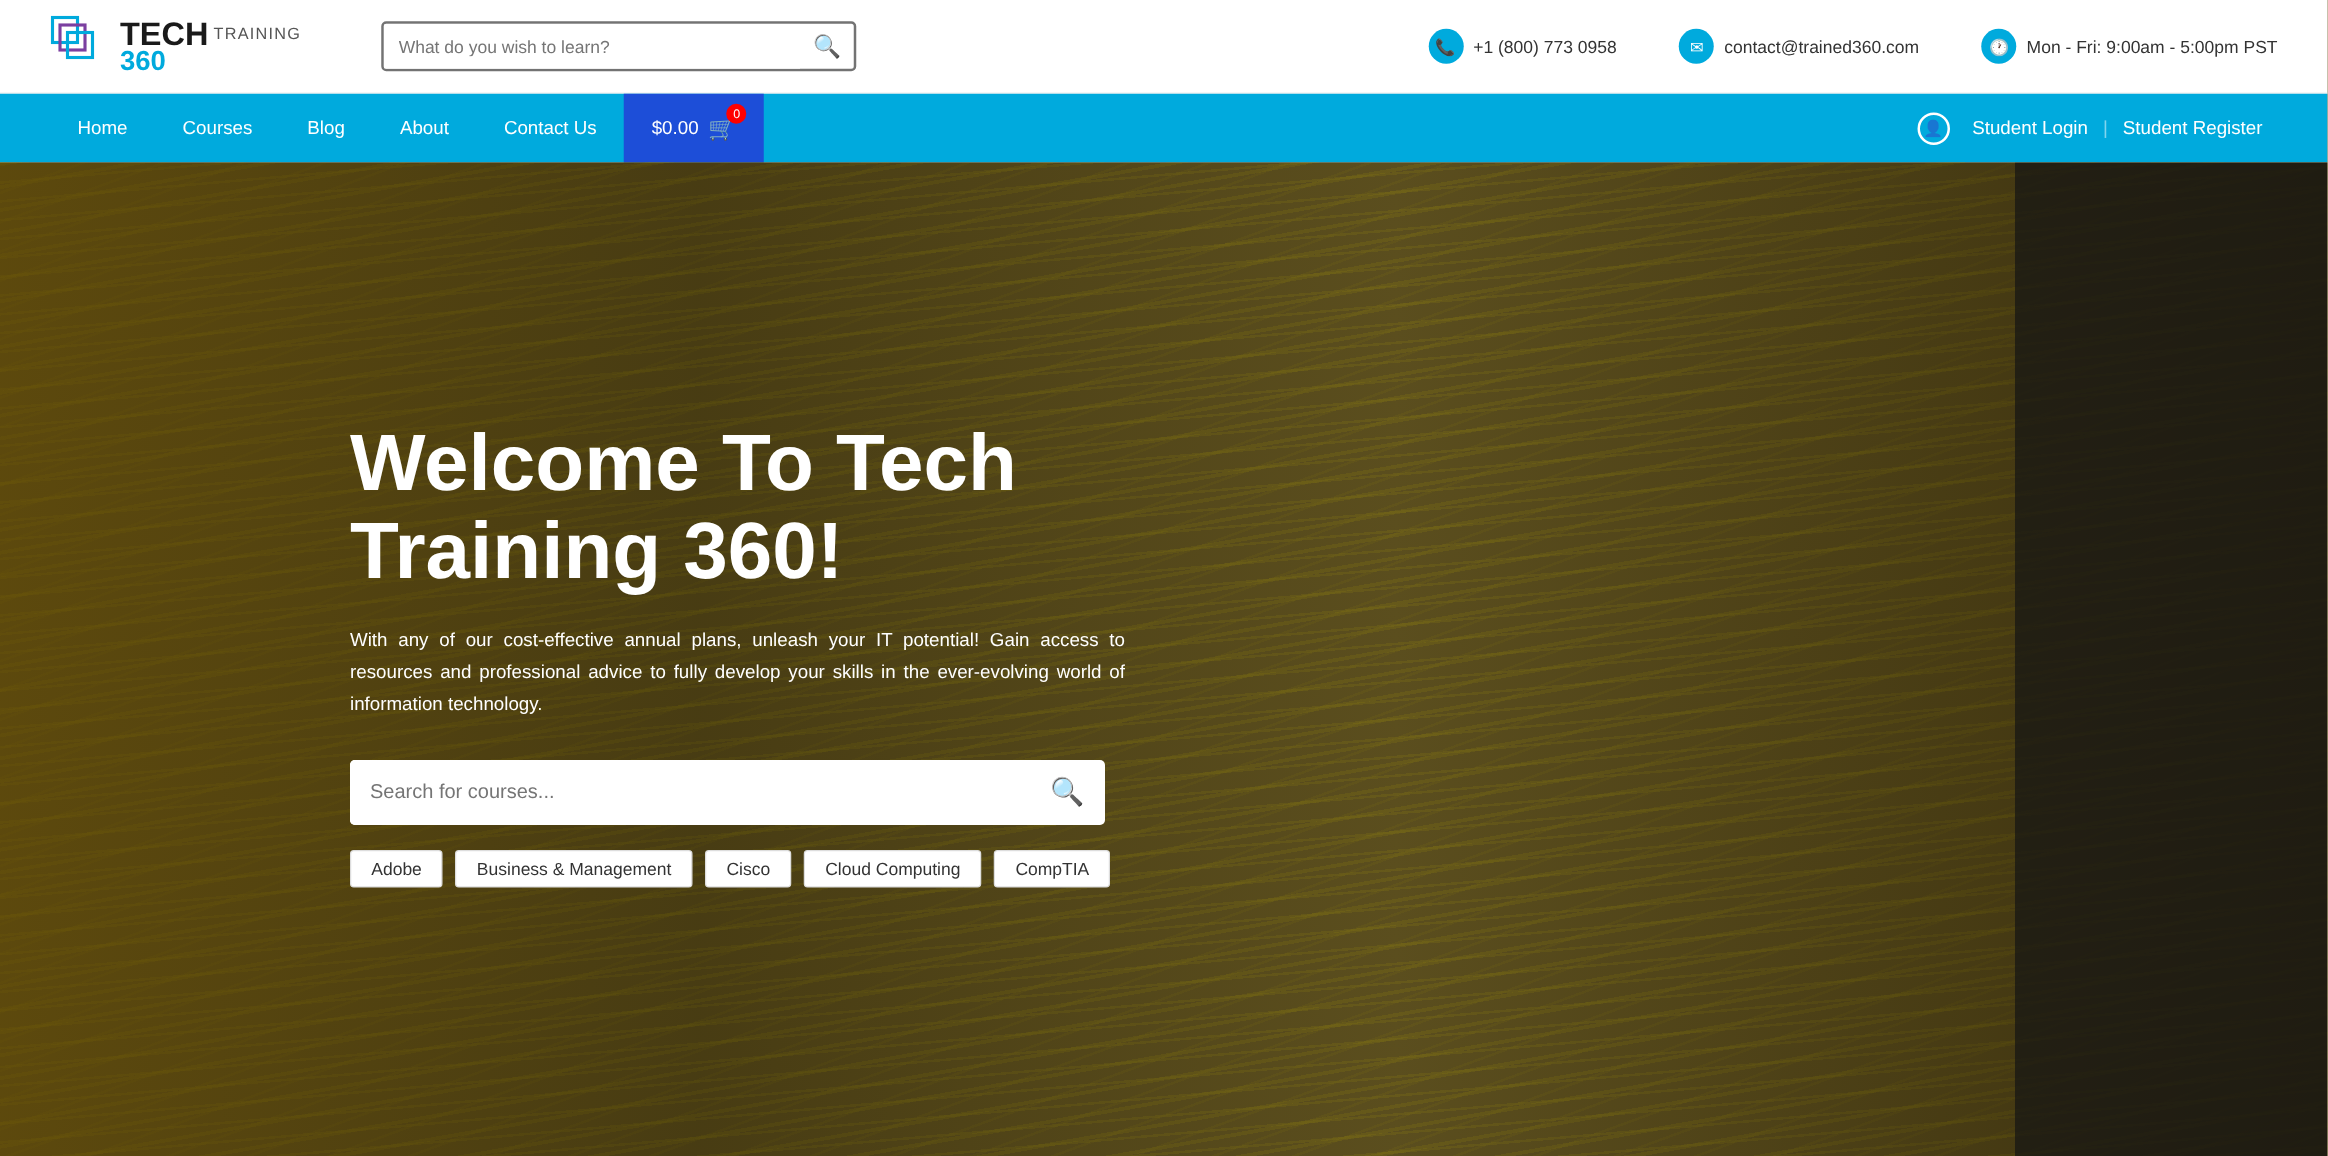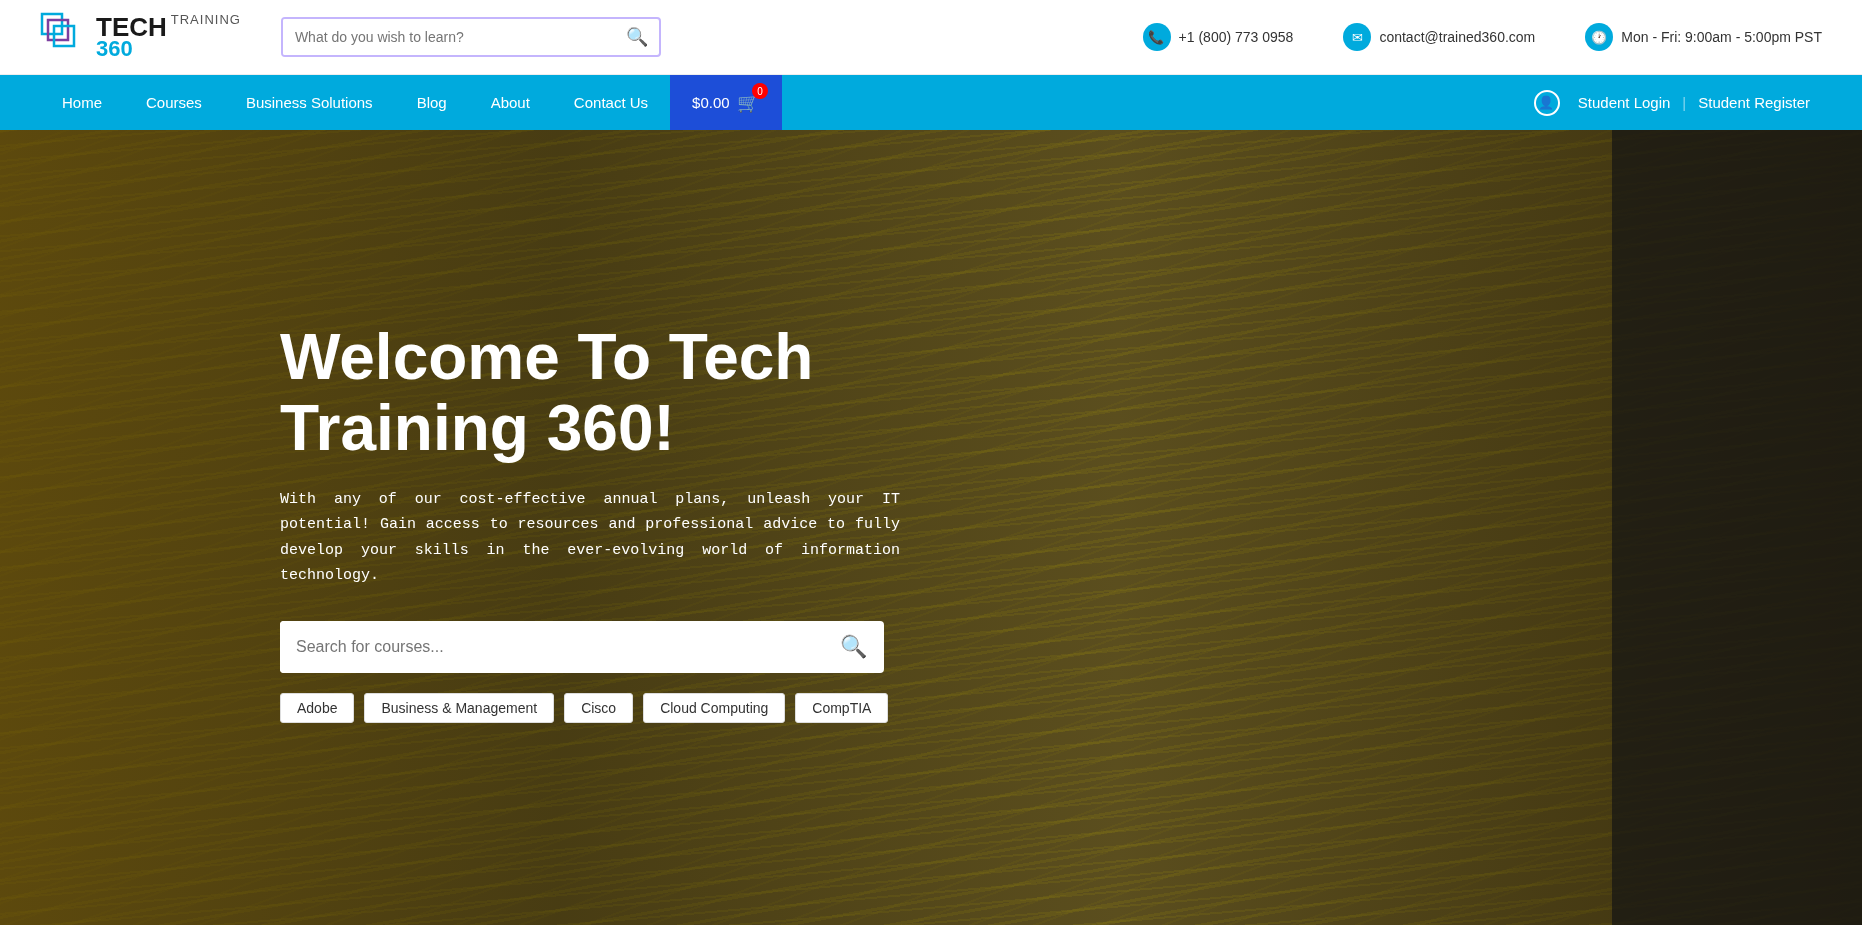--- a/index.html
+++ b/index.html
@@ -22,25 +22,26 @@
       min-width: 200px;
     }
     .logo-icon {
       width: 50px;
       height: 50px;
     }
 
     .search-bar {
       display: flex;
       align-items: center;
-      border: 2px solid #c4b5fd;
+      border: 2px solid #737373;
       border-radius: 4px;
       overflow: hidden;
       width: 380px;
       height: 40px;
+      margin-left: 24px;
     }
     .search-bar input {
       border: none;
       outline: none;
       padding: 0 12px;
       font-size: 14px;
       color: #999;
       width: 100%;
       height: 100%;
     }
@@ -233,21 +234,20 @@
       max-width: 620px;
     }
 
     .hero-description {
       color: white;
       font-size: 15px;
       line-height: 1.7;
       max-width: 620px;
       margin-bottom: 32px;
       text-align: justify;
-      font-family: Liberation Mono, monospace;
     }
 
     .hero-search {
       display: flex;
       align-items: center;
       background: white;
       border-radius: 4px;
       overflow: hidden;
       width: 604px;
       height: 52px;
@@ -311,21 +311,21 @@
 <body>
 
 <div class="top-bar">
   <div class="logo-area">
     <svg class="logo-icon" viewBox="0 0 50 50" xmlns="http://www.w3.org/2000/svg">
       <rect x="2" y="2" width="20" height="20" fill="none" stroke="#00aadd" stroke-width="2.5"></rect>
       <rect x="8" y="8" width="20" height="20" fill="none" stroke="#7b3fa0" stroke-width="2.5"></rect>
       <rect x="14" y="14" width="20" height="20" fill="none" stroke="#00aadd" stroke-width="2.5"></rect>
     </svg>
     <div style="display:flex;flex-direction:column;line-height:1.1;">
-      <div style="display:flex;align-items:flex-start;gap:4px;">
+      <div style="display:flex;align-items:center;gap:4px;">
         <span style="font-size:26px;font-weight:900;color:#1a1a1a;">TECH</span>
         <span style="font-size:13px;color:#555;font-weight:normal;letter-spacing:1px;">TRAINING</span>
       </div>
       <span style="font-size:22px;font-weight:900;color:#00aadd;margin-top:-4px;">360</span>
     </div>
   </div>
 
   <div class="search-bar">
     <input type="text" placeholder="What do you wish to learn?" style="">
     <button class="search-icon-btn">🔍</button>
@@ -347,23 +347,20 @@
   </div>
 </div>
 
 <div class="nav-bar">
   <ul class="nav-links">
     <li>
         <a href="#">Home</a>
       </li>
     <li>
         <a href="#">Courses</a>
-      </li>
-    <li>
-        <a href="#">Business Solutions</a>
       </li>
     <li>
         <a href="#">Blog</a>
       </li>
     <li>
         <a href="#">About</a>
       </li>
     <li>
         <a href="#">Contact Us</a>
       </li>

